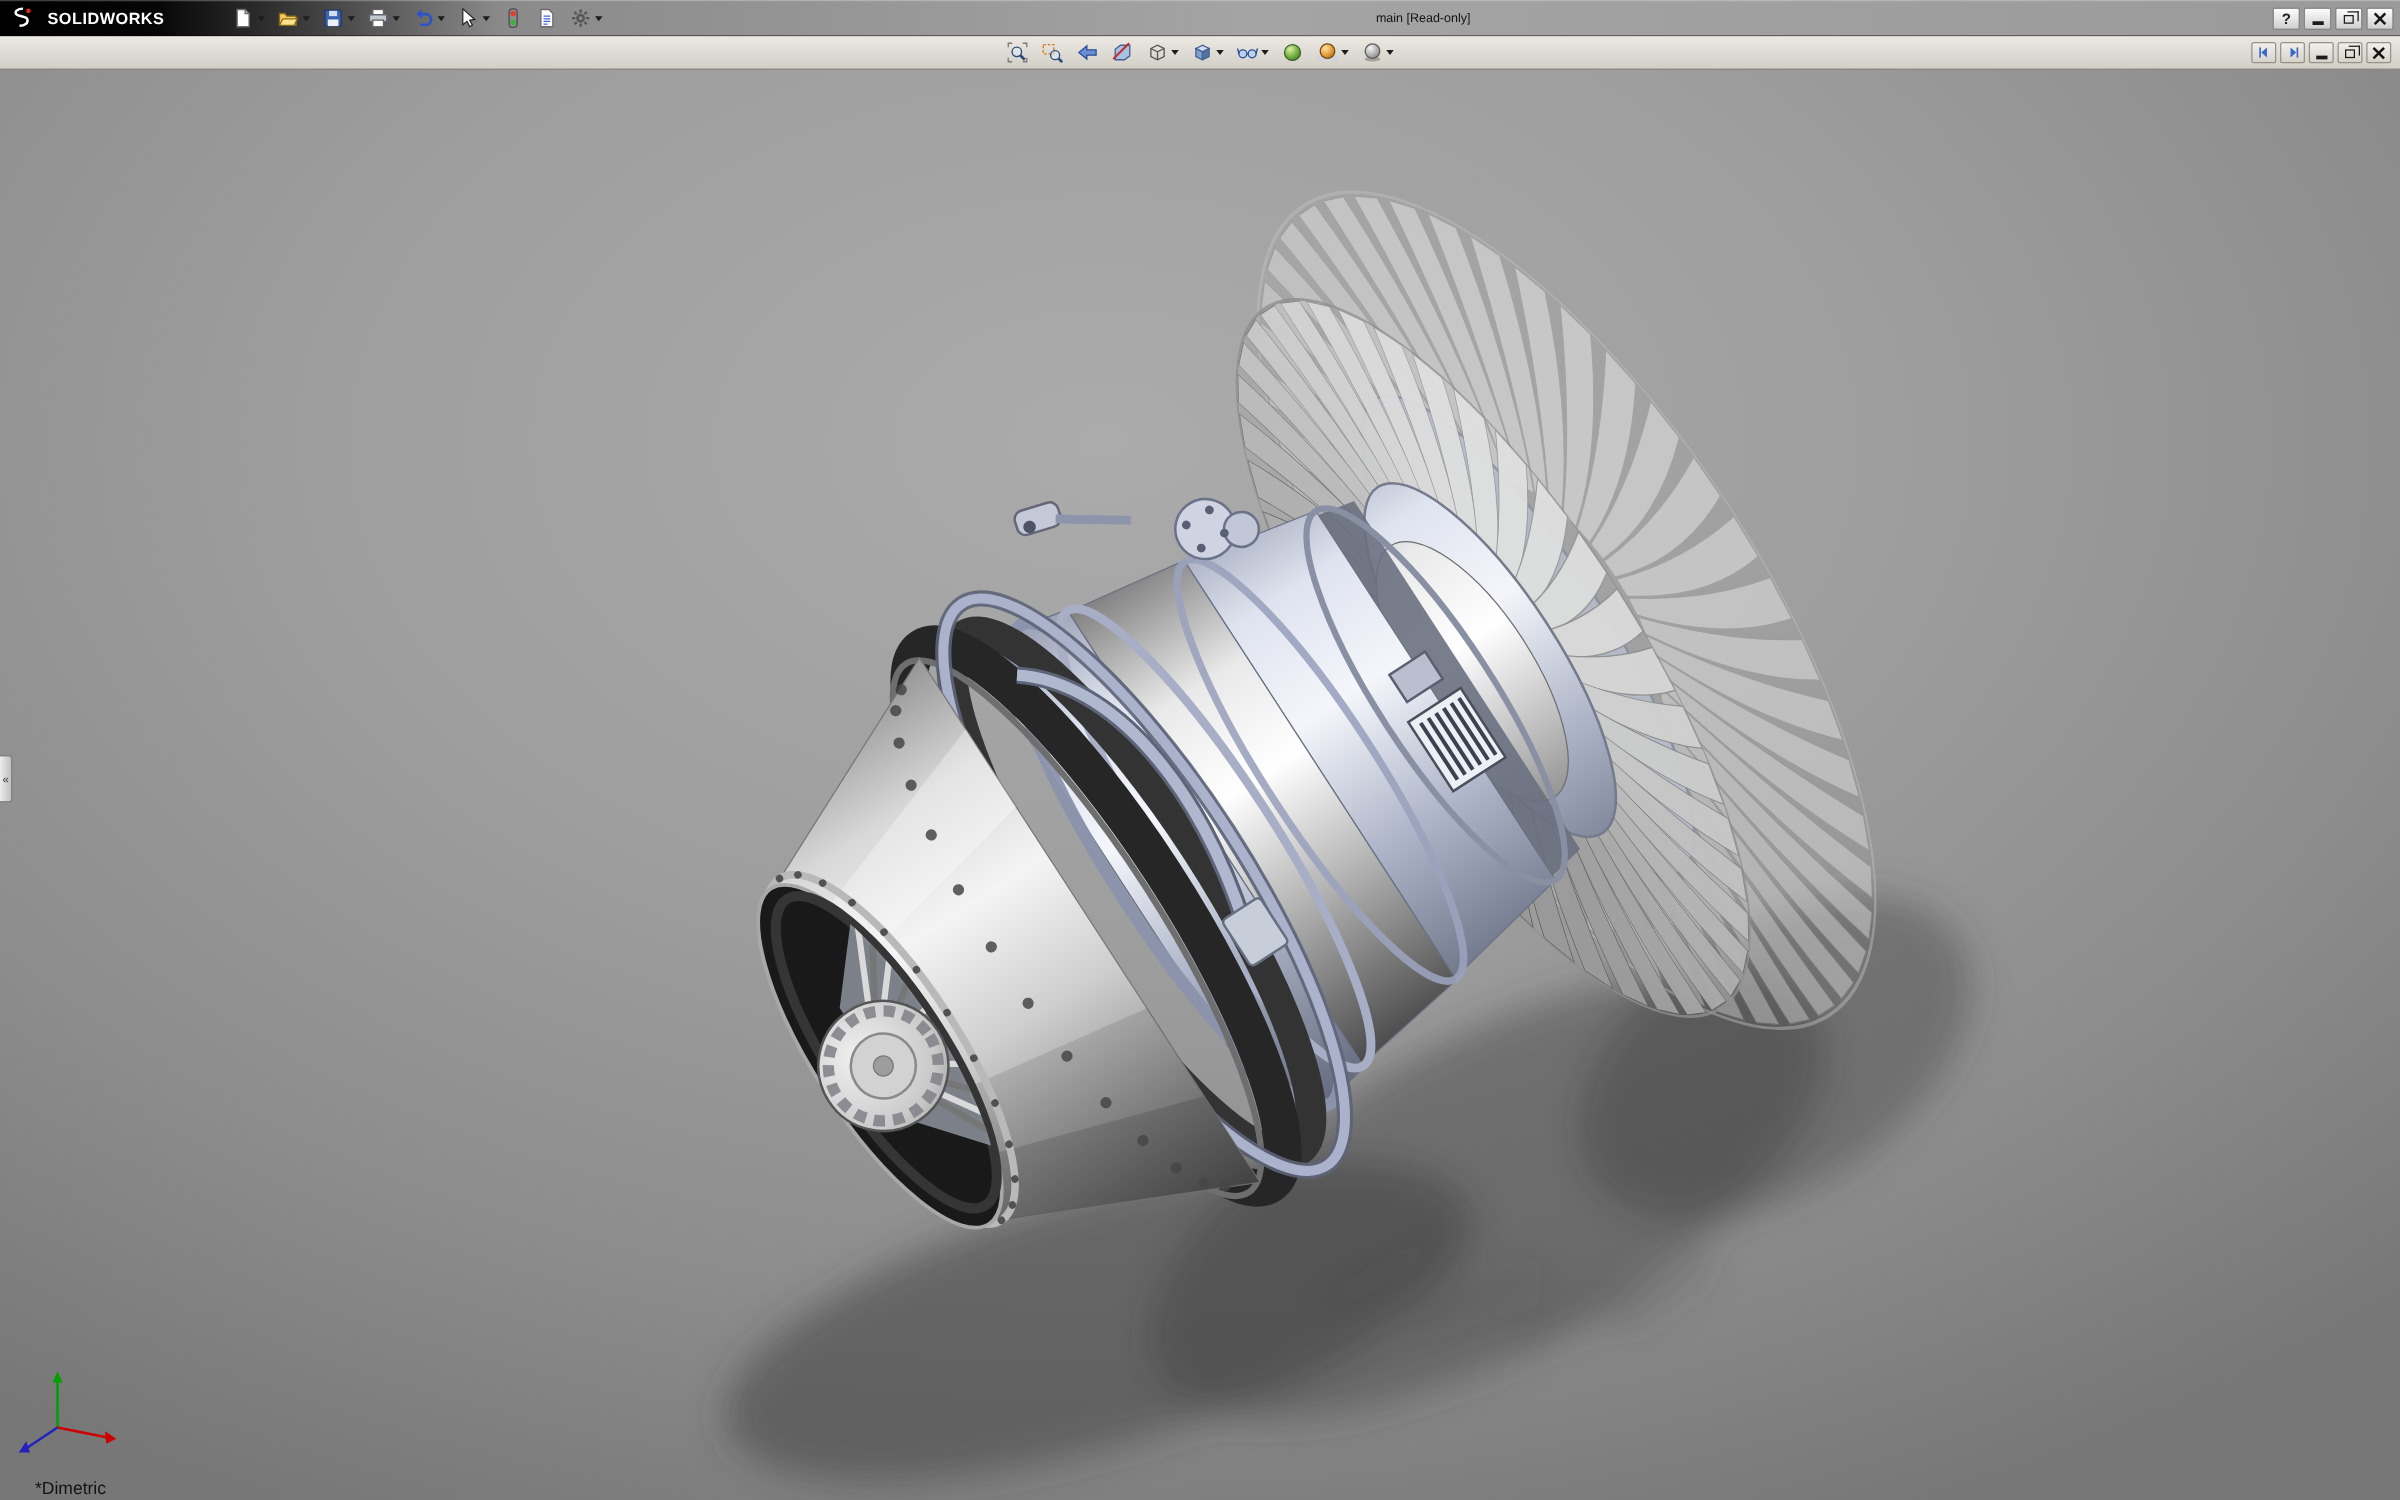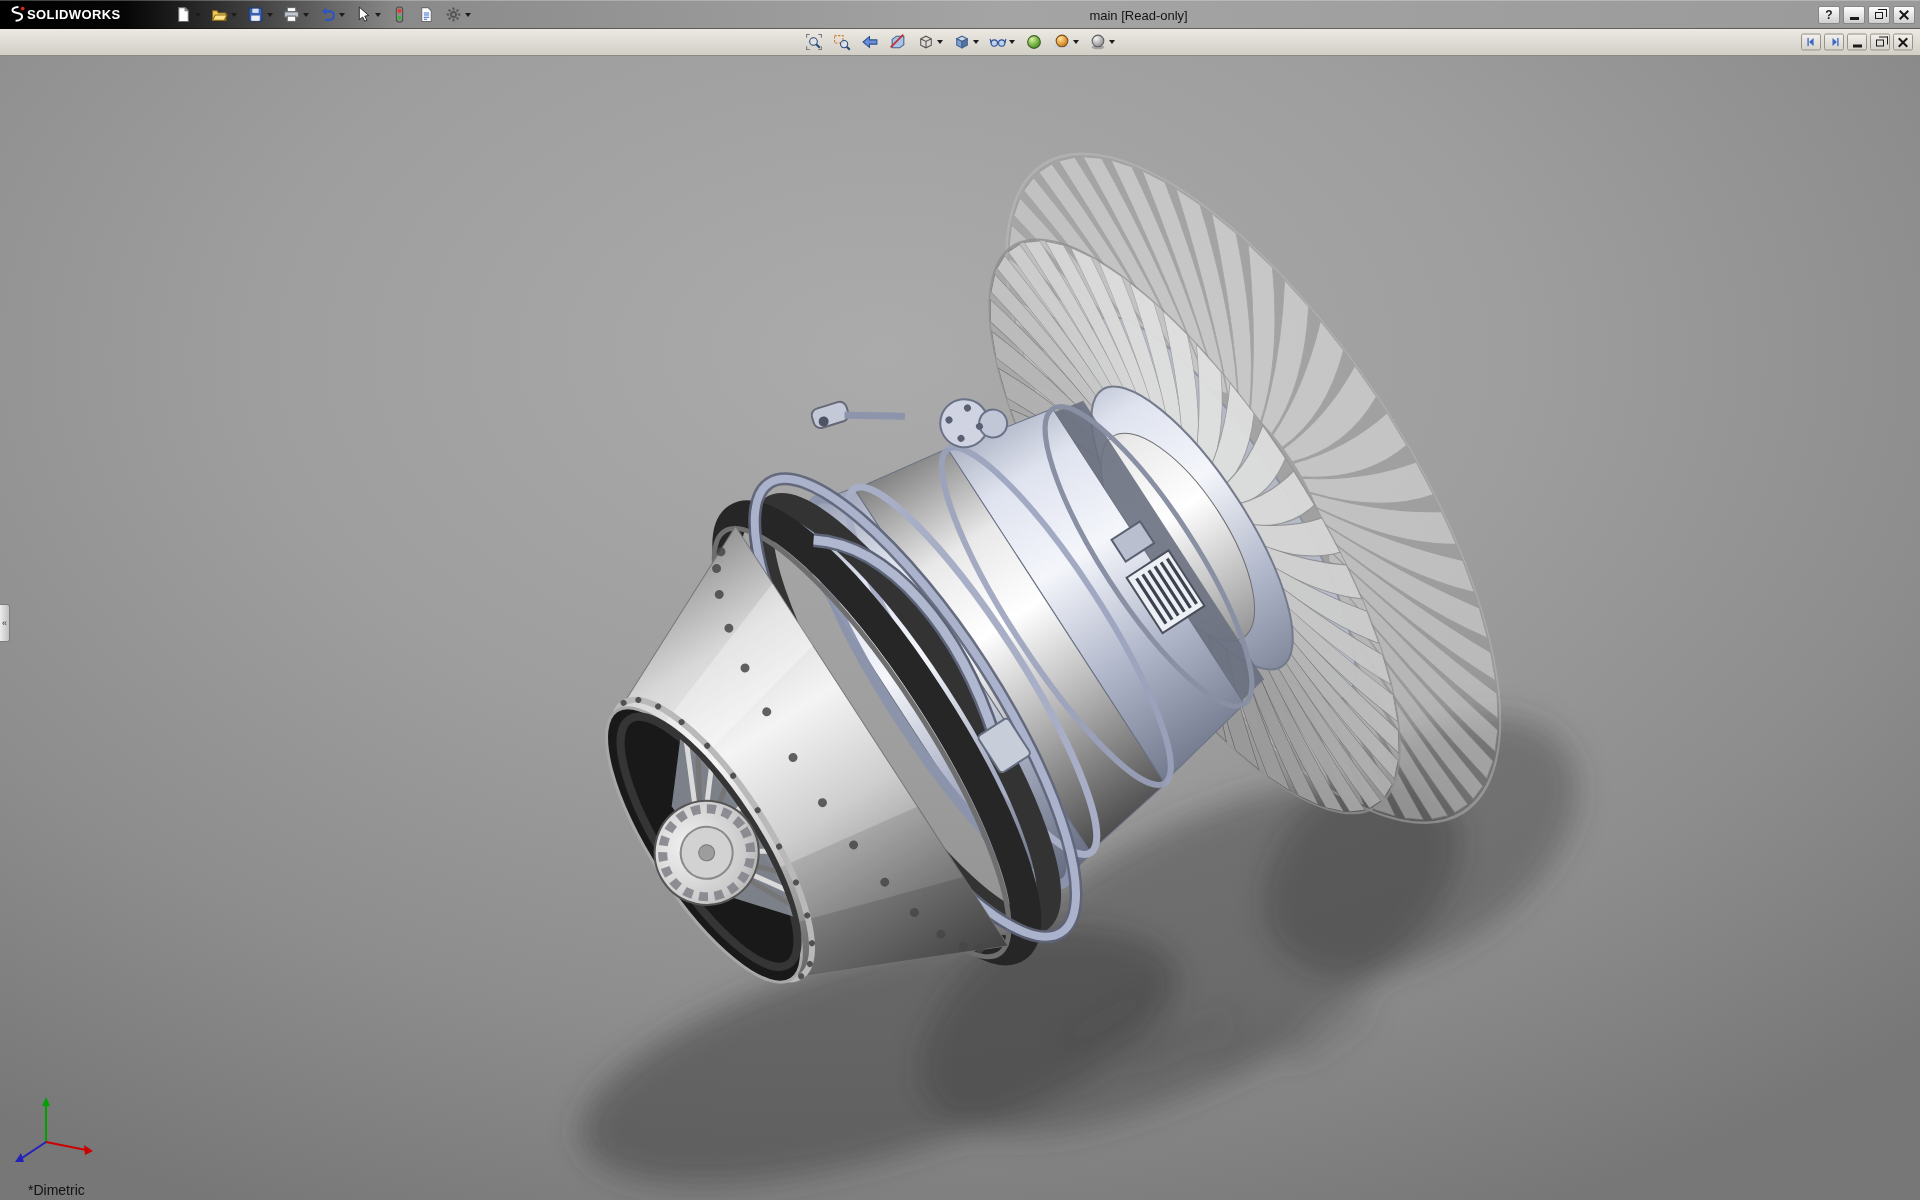--- a/index.html
+++ b/index.html
@@ -4,29 +4,29 @@
 <style>
 *{box-sizing:border-box;margin:0;padding:0}
 html,body{width:1920px;height:1200px;overflow:hidden}
 body{font-family:"Liberation Sans",sans-serif;background:#777}
 button{font-family:inherit;cursor:default}
 
 
 .titlebar{position:relative;height:29px;display:flex;align-items:center;
   background:linear-gradient(90deg,#000 0,#060606 125px,#3f3f3f 250px,#8a8a8a 400px,#a4a4a4 52%,#9a9a9a 100%);
   box-shadow:inset 0 1px 0 rgba(255,255,255,.25),inset 0 -1px 0 rgba(0,0,0,.4)}
-.brand{display:flex;align-items:center;gap:0;padding:0 10px 0 8px;height:100%}
+.brand{display:flex;align-items:center;gap:11px;padding:0 10px 0 8px;height:100%}
 .brand .logo{width:19px;height:19px;display:block}
 .brand-name{color:#fff;font-size:13px;font-weight:bold;letter-spacing:.4px}
 .tb-icons{display:flex;align-items:center;gap:2px;margin-left:40px}
 .tbtn{display:flex;align-items:center;gap:3px;height:24px;padding:0 4px;background:transparent;border:none}
 .tbtn .ic,.hubtn .ic{width:17px;height:17px;display:block}
 .tbtn .ic svg,.hubtn .ic svg,.dcbtn .ic svg{width:100%;height:100%;display:block}
 .dd{width:0;height:0;border-left:3.5px solid transparent;border-right:3.5px solid transparent;border-top:4px solid #1c1c1c}
-.title{position:absolute;left:59.3%;top:50%;transform:translate(-50%,-50%);font-size:13px;color:#141414;white-space:nowrap}
+.title{position:absolute;left:59.3%;top:50%;transform:translate(-50%,-50%);font-size:10px;color:#141414;white-space:nowrap}
 .win-right{position:absolute;right:5px;top:50%;transform:translateY(-50%);display:flex;align-items:center;gap:3px}
 .help-btn,.wc{width:22px;height:18px;background:linear-gradient(#fdfdfd,#cfcfcf);border:1px solid #86868a;border-radius:2px;
   display:flex;align-items:center;justify-content:center;font-size:12px;font-weight:bold;color:#222;padding:0}
 
 
 .viewbar{position:relative;height:27px;background:linear-gradient(180deg,#ece9e3,#d2cfc7);border-bottom:1px solid #8c8a84;
   display:flex;align-items:center;justify-content:center}
 .hu-group{display:flex;align-items:center;gap:4px}
 .hubtn{display:flex;align-items:center;gap:2px;height:23px;padding:0 3px;background:transparent;border:none}
 .hubtn .ic{width:18px;height:18px}

